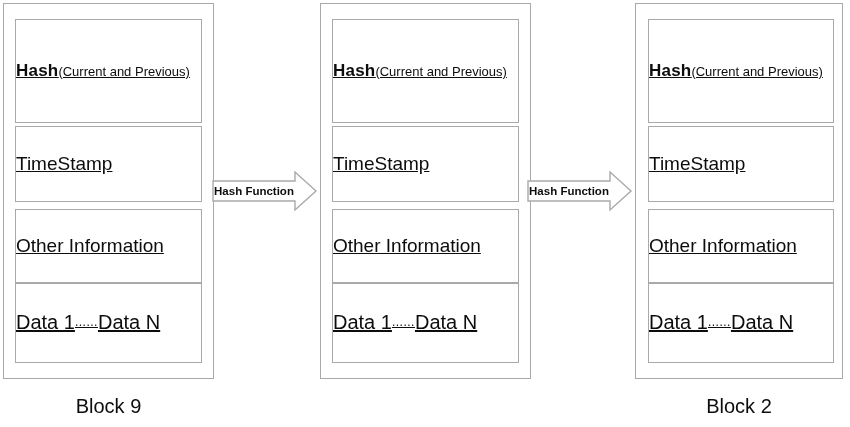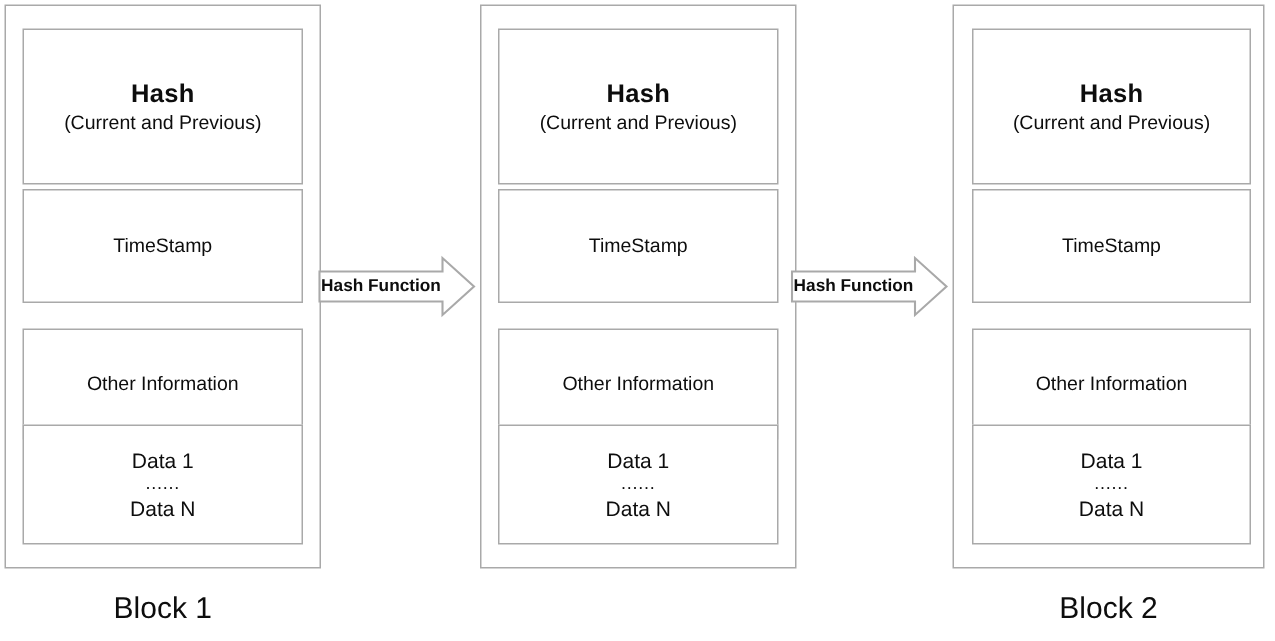--- a/index.html
+++ b/index.html
@@ -33,52 +33,52 @@
   .block-2 { left: 320px; top: 3px; width: 211px; height: 376px; }
   .block-3 { left: 635px; top: 3px; width: 208px; height: 376px; }
 
   
   .field {
     position: absolute;
     border: 1px solid #a9a9a9;
     background: #ffffff;
     box-sizing: border-box;
     display: flex;
-    flex-direction: column;
+    flex-direction: row;
     align-items: center;
-    justify-content: center;
     text-align: center;
     line-height: 1.18;
+    text-decoration: underline;
   }
   .block-1 .field { left: 11px; width: 187px; }
   .block-2 .field { left: 11px; width: 187px; }
   .block-3 .field { left: 12px; width: 186px; }
 
   .field-hash      { top: 15px;  height: 104px; }
   .field-timestamp { top: 122px; height: 76px; }
-  .field-other     { top: 215px; height: 74px; }
+  .field-other     { top: 205px; height: 74px; }
   .field-data      { top: 279px; height: 80px; }
 
   .field-hash .title {
     font-size: 17px;
     font-weight: bold;
     letter-spacing: 0.2px;
   }
   .field-hash .subtitle {
     font-size: 13px;
     font-weight: normal;
     margin-top: 1px;
   }
   .field-timestamp .label,
   .field-other .label {
-    font-size: 13px;
+    font-size: 19px;
     font-weight: normal;
   }
   .field-data .dline {
-    font-size: 14px;
+    font-size: 20px;
     font-weight: normal;
   }
   .field-data .ddots {
     font-size: 12px;
     letter-spacing: 0.5px;
     line-height: 1.1;
     margin: 1px 0;
   }
 
   
@@ -141,21 +141,21 @@
     </div>
     <div class="field field-other">
       <div class="label">Other Information</div>
     </div>
     <div class="field field-data">
       <div class="dline">Data 1</div>
       <div class="ddots">......</div>
       <div class="dline">Data N</div>
     </div>
   </div>
-  <div class="block-caption caption-1">Block 1</div>
+  <div class="block-caption caption-1">Block 9</div>
 
   <div class="arrow-group arrow-1">
     <svg width="106" height="42" viewBox="0 0 106 42">
       <polygon points="1,11 83,11 83,2 104,21 83,40 83,31 1,31" fill="#ffffff" stroke="#a9a9a9" stroke-width="1.4"></polygon>
     </svg>
     <div class="arrow-label">Hash Function</div>
   </div>
 
   <div class="block block-2">
     <div class="field field-hash">

